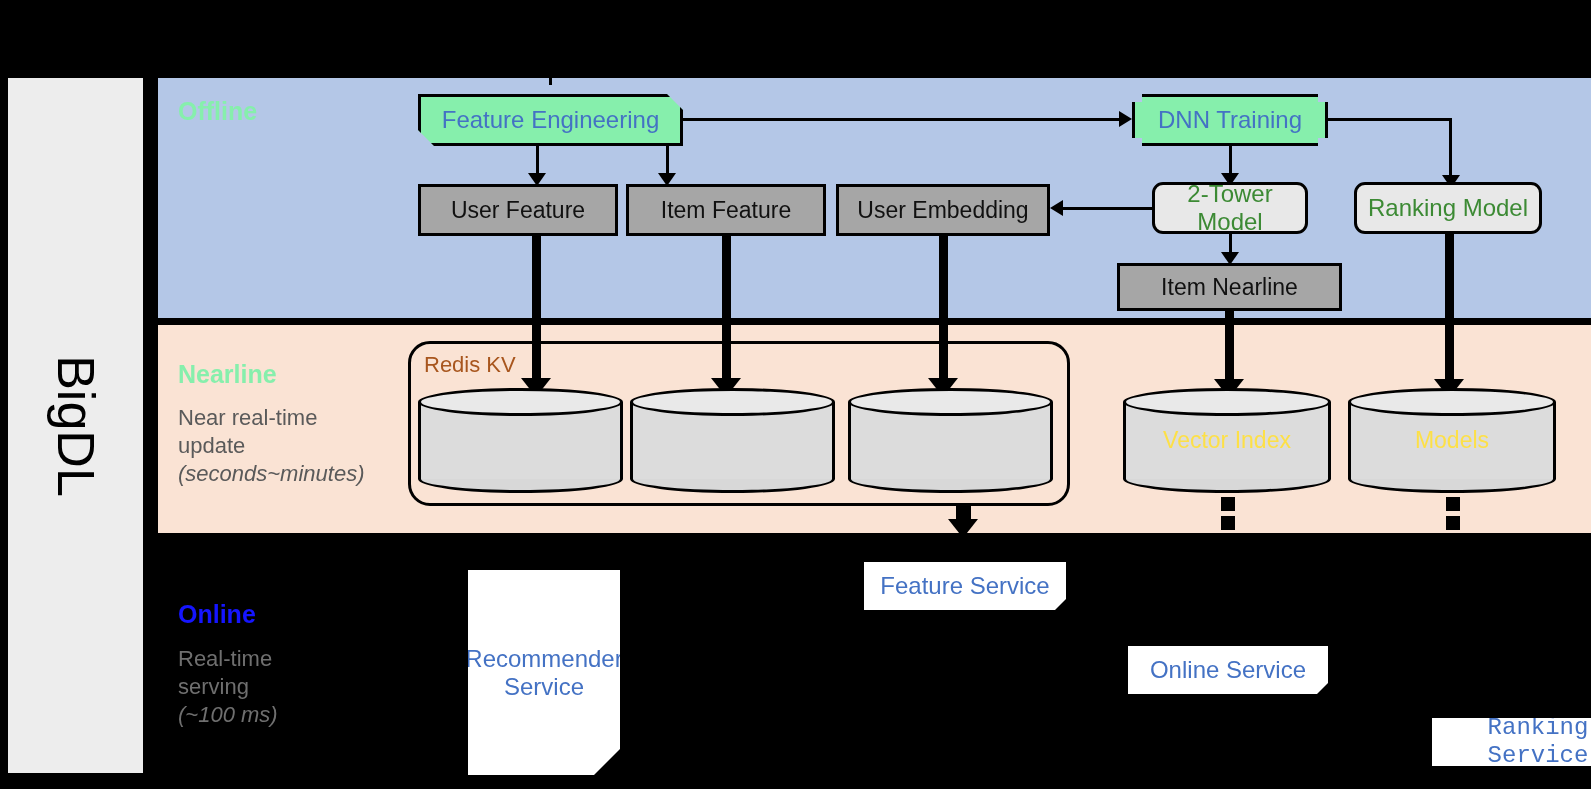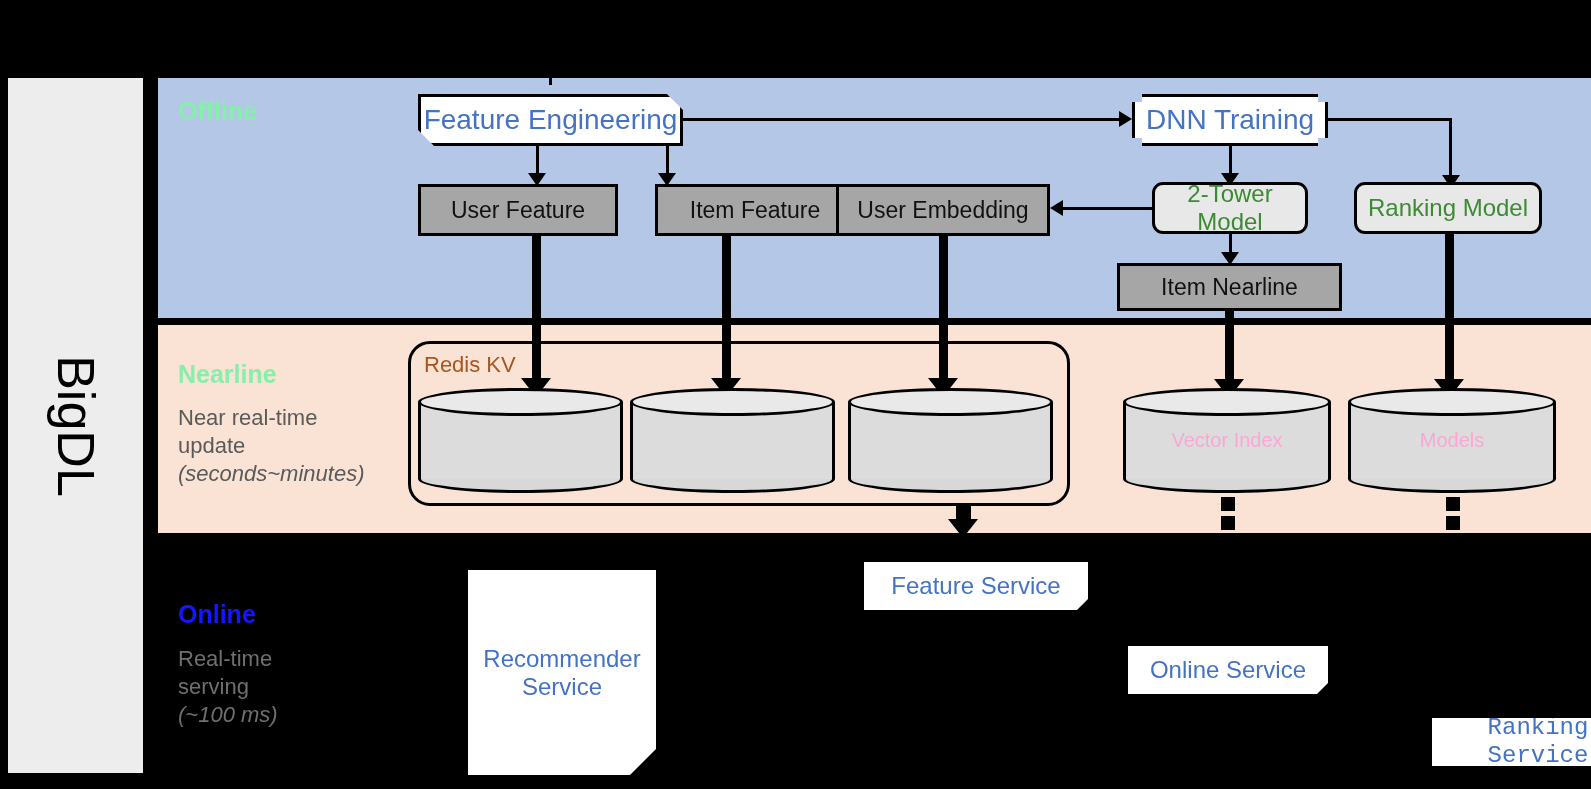--- a/index.html
+++ b/index.html
@@ -32,41 +32,41 @@
   #lbl-online-desc{left:178px;top:645px;}
   #lbl-online-title.on-black{color:#1515ff;}
   #lbl-online-desc.on-black{color:#6f6f6f;}
 
   
   .node{position:absolute;box-sizing:border-box;display:flex;align-items:center;
         justify-content:center;text-align:center;line-height:1.15;}
 
   .box-gray{background:#a6a6a6;border:3px solid #000;color:#111;font-size:23px;}
 
-  .box-card{background:#ffffff;border:3px solid #000;color:#4472c4;font-size:28px;}
+  .box-card{background:#86efac;border:3px solid #000;color:#4472c4;font-size:24px;}
   .shape-note{clip-path:polygon(0 0,calc(100% - 16px) 0,100% 16px,100% 100%,16px 100%,0 calc(100% - 16px));}
   .shape-banner{clip-path:polygon(10px 0,calc(100% - 10px) 0,calc(100% - 10px) 8px,100% 8px,100% calc(100% - 8px),calc(100% - 10px) calc(100% - 8px),calc(100% - 10px) 100%,10px 100%,10px calc(100% - 8px),0 calc(100% - 8px),0 8px,10px 8px);}
 
   .box-round{background:#e8e8e8;border:3px solid #000;border-radius:11px;color:#3c8a34;font-size:24px;}
 
   
   .box-doc{background:#fff;color:#4472c4;font-size:24px;border:none;}
   .doc-fold{clip-path:polygon(0 0,100% 0,100% calc(100% - 26px),calc(100% - 26px) 100%,0 100%);}
   .doc-fold-sm{clip-path:polygon(0 0,100% 0,100% calc(100% - 11px),calc(100% - 11px) 100%,0 100%);}
 
   
   .cyl{position:absolute;}
   .cyl .body{position:absolute;left:0;right:0;top:14px;bottom:14px;background:#dcdcdc;
              border-left:3px solid #000;border-right:3px solid #000;}
   .cyl .top{position:absolute;left:0;right:0;top:0;height:28px;border-radius:50%;
             background:#e9e9e9;border:3px solid #000;box-sizing:border-box;}
   .cyl .bot{position:absolute;left:0;right:0;bottom:0;height:28px;border-radius:50%;
             background:#d8d8d8;border:3px solid #000;box-sizing:border-box;}
   .cyl .cap{position:absolute;inset:0;display:flex;align-items:center;justify-content:center;
-            color:#f9a8d4;font-size:20px;z-index:3;}
+            color:#fde047;font-size:23px;z-index:3;}
 
   
   #redis-group{position:absolute;left:408px;top:341px;width:662px;height:165px;
      border:3px solid #000;border-radius:22px;box-sizing:border-box;}
   #redis-label{position:absolute;left:424px;top:352px;color:#a8561e;font-size:22px;z-index:4;}
 
   
   .ln{position:absolute;background:#000;}
   .ln-v{width:3px;}
   .ln-h{height:3px;}
@@ -130,21 +130,21 @@
   <div class="arw-d" style="left:658px;top:173px;"></div>
 
   <div class="ln ln-v" style="left:1229px;top:146px;height:32px;"></div>
   <div class="arw-d" style="left:1221px;top:173px;"></div>
 
   <div class="ln ln-h" style="left:1328px;top:118px;width:124px;"></div>
   <div class="ln ln-v" style="left:1449px;top:118px;height:62px;"></div>
   <div class="arw-d" style="left:1442px;top:175px;"></div>
 
   <div class="node box-gray" style="left:418px;top:184px;width:200px;height:52px;">User Feature</div>
-  <div class="node box-gray" style="left:626px;top:184px;width:200px;height:52px;margin-left:29px;">Item Feature</div>
+  <div class="node box-gray" style="left:626px;top:184px;width:200px;height:52px;">Item Feature</div>
   <div class="node box-gray" style="left:836px;top:184px;width:214px;height:52px;">User Embedding</div>
 
   <div class="node box-round" style="left:1152px;top:182px;width:156px;height:52px;">2-Tower Model</div>
   <div class="node box-round" style="left:1354px;top:182px;width:188px;height:52px;">Ranking Model</div>
 
   <div class="ln ln-h" style="left:1063px;top:207px;width:90px;"></div>
   <div class="arw-l" style="left:1050px;top:200px;"></div>
 
   <div class="ln ln-v" style="left:1229px;top:234px;height:26px;"></div>
   <div class="arw-d" style="left:1221px;top:252px;"></div>
@@ -203,24 +203,24 @@
 
   <div class="dash-sq" style="left:956px;top:506px;width:15px;height:15px;"></div>
   <div class="arw-d-big" style="left:948px;top:519px;"></div>
 
   <div class="dash-sq" style="left:1221px;top:497px;width:14px;height:14px;"></div>
   <div class="dash-sq" style="left:1221px;top:516px;width:14px;height:14px;"></div>
 
   <div class="dash-sq" style="left:1446px;top:497px;width:14px;height:14px;"></div>
   <div class="dash-sq" style="left:1446px;top:516px;width:14px;height:14px;"></div>
 
-  <div class="node box-doc doc-fold" style="left:468px;top:570px;width:188px;height:205px;flex-direction:column;">
+  <div class="node box-doc doc-fold" style="left:468px;top:570px;width:152px;height:205px;flex-direction:column;">
     <span>Recommender</span>
     <span>Service</span>
   </div>
 
-  <div class="node box-doc doc-fold-sm" style="left:864px;top:562px;width:224px;height:48px;">Feature Service</div>
+  <div class="node box-doc doc-fold-sm" style="left:864px;top:562px;width:202px;height:48px;">Feature Service</div>
 
   <div class="node box-doc doc-fold-sm" style="left:1128px;top:646px;width:200px;height:48px;">Online Service</div>
 
   <div class="node box-doc doc-fold-sm" style="left:1432px;top:718px;width:212px;height:48px;font-family:Liberation Mono, monospace;">Ranking Service</div>
 
 </div>
 
 </body></html>

